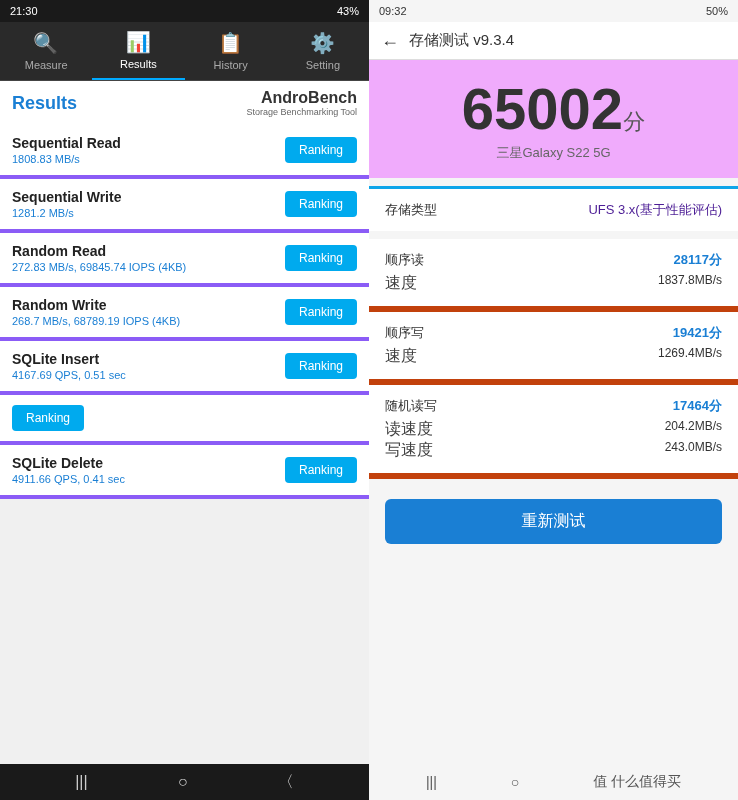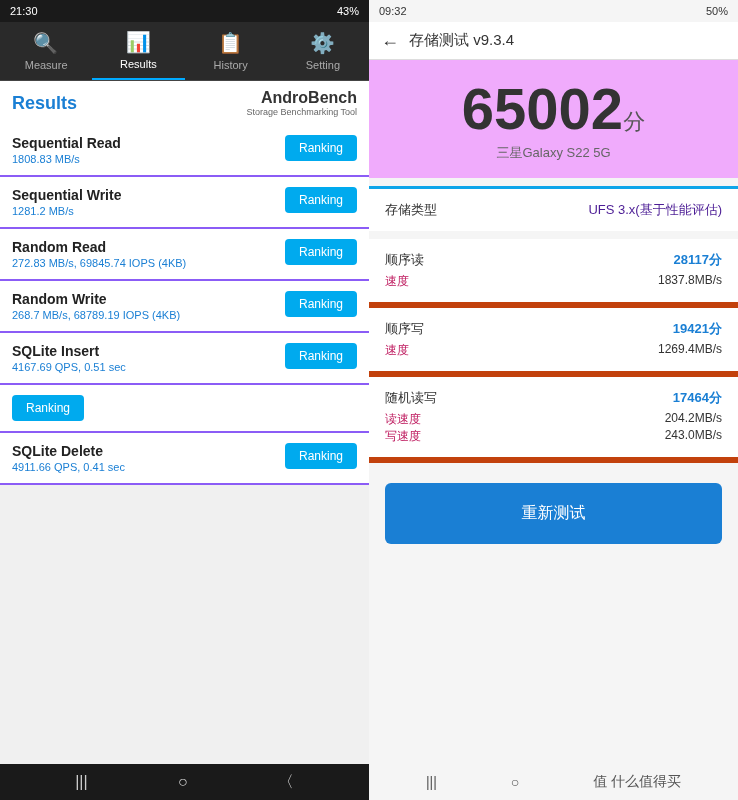--- a/index.html
+++ b/index.html
@@ -92,25 +92,25 @@
     }
 
     .bench-list {
       flex: 1;
       background: #f0f0f0;
       overflow-y: auto;
     }
 
     .bench-item {
       background: #fff;
-      border-bottom: 2px solid #8b5cf6;
+      border-bottom: 4px solid #8b5cf6;
       padding: 10px 12px;
       display: flex;
       justify-content: space-between;
-      align-items: flex-start;
+      align-items: center;
     }
 
     .bench-item-info {
       display: flex;
       flex-direction: column;
     }
 
     .bench-item-title {
       font-size: 14px;
       font-weight: 600;
@@ -259,40 +259,40 @@
       color: #1a7fd4;
       font-weight: 600;
     }
 
     .metric-detail {
       display: flex;
       justify-content: space-between;
     }
 
     .metric-detail-label {
-      font-size: 12px;
-      color: #be185d;
+      font-size: 16px;
+      color: #404040;
     }
 
     .metric-detail-value {
       font-size: 12px;
       color: #333;
     }
 
     .retest-btn-wrap {
       padding: 20px 16px;
       background: #f5f5f5;
     }
 
     .retest-btn {
       width: 100%;
       background: #1a7fd4;
       color: #fff;
       border: none;
-      padding: 20px;
+      padding: 12px;
       font-size: 16px;
       border-radius: 6px;
       cursor: pointer;
     }
 
     .bottom-bar-right {
       background: #f5f5f5;
       height: 36px;
       display: flex;
       justify-content: space-around;

